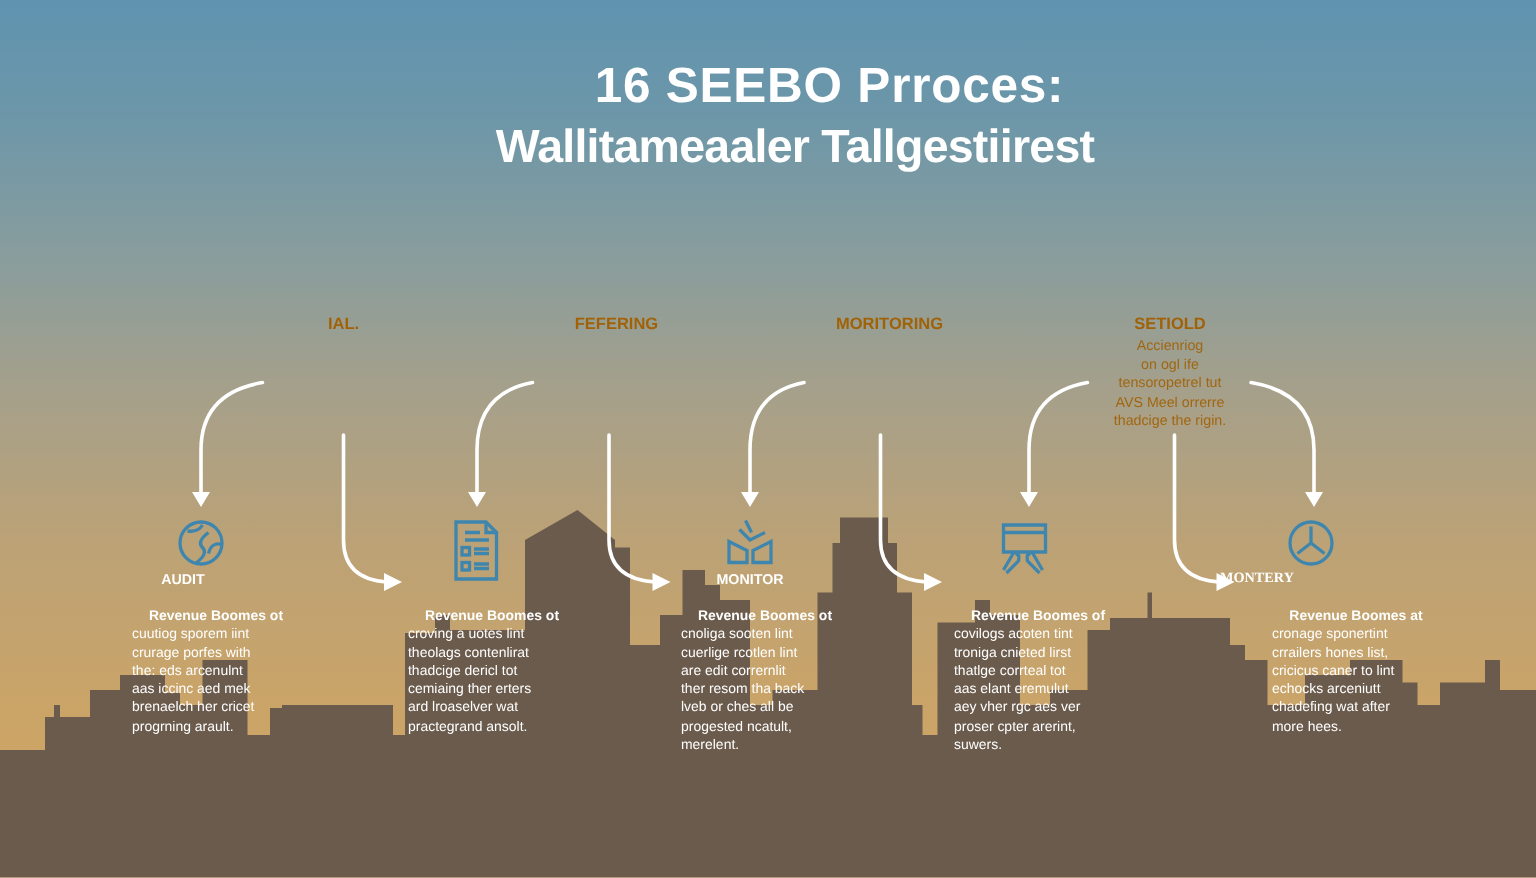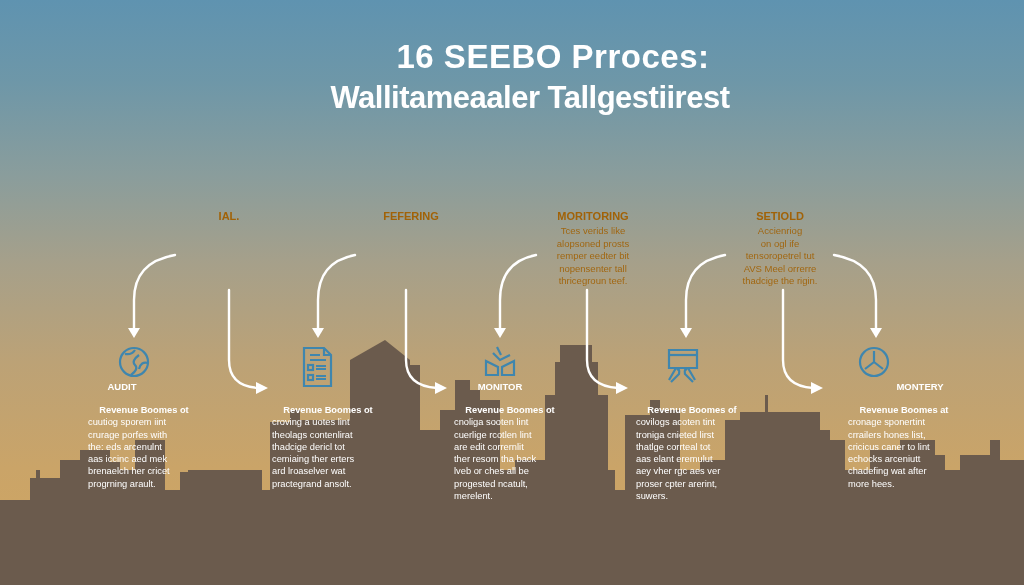--- a/index.html
+++ b/index.html
@@ -54,27 +54,20 @@
 <div class="title t2">Wallitameaaler Tallgestiirest</div>
 
 <div class="top-block" style="left:164px;top:210px;">
   <div class="h">IAL.</div>
 </div>
 <div class="top-block" style="left:346px;top:210px;">
   <div class="h">FEFERING</div>
 </div>
 <div class="top-block" style="left:528px;top:210px;">
   <div class="h">MORITORING</div>
-  <div class="b">
-      <div>Tces verids like</div>
-      <div>alopsoned prosts</div>
-      <div>remper eedter bit</div>
-      <div>nopensenter tall</div>
-      <div>thricegroun teef.</div>
-    </div>
 </div>
 <div class="top-block" style="left:715px;top:210px;">
   <div class="h">SETIOLD</div>
   <div class="b">
       <div>Accienriog</div>
       <div>on ogl ife</div>
       <div>tensoropetrel tut</div>
       <div>AVS Meel orrerre</div>
       <div>thadcige the rigin.</div>
     </div>
@@ -155,21 +148,21 @@
     <div>proser cpter arerint,</div>
     <div>suwers.</div>
 </div>
 
 <svg class="icon" style="left:857px;top:345px;" width="34" height="34" viewBox="0 0 34 34">
   <g fill="none" stroke="#3f86ae" stroke-width="2.2">
       <circle cx="17" cy="17" r="14"></circle>
       <path d="M17,6 L17,17 L8,24 M17,17 L26,24"></path>
     </g>
 </svg>
-<div class="lbl" style="left:880px;top:381px;">MONTERY</div>
+<div class="lbl" style="left:798px;top:381px;font-family:Liberation Serif, serif;">MONTERY</div>
 <div class="desc" style="left:828px;top:404px;margin-left:20px;">
   <div class="first">Revenue Boomes at</div>
     <div>cronage sponertint</div>
     <div>crrailers hones list,</div>
     <div>cricicus caner to lint</div>
     <div>echocks arceniutt</div>
     <div>chadefing wat after</div>
     <div>more hees.</div>
 </div>
 

